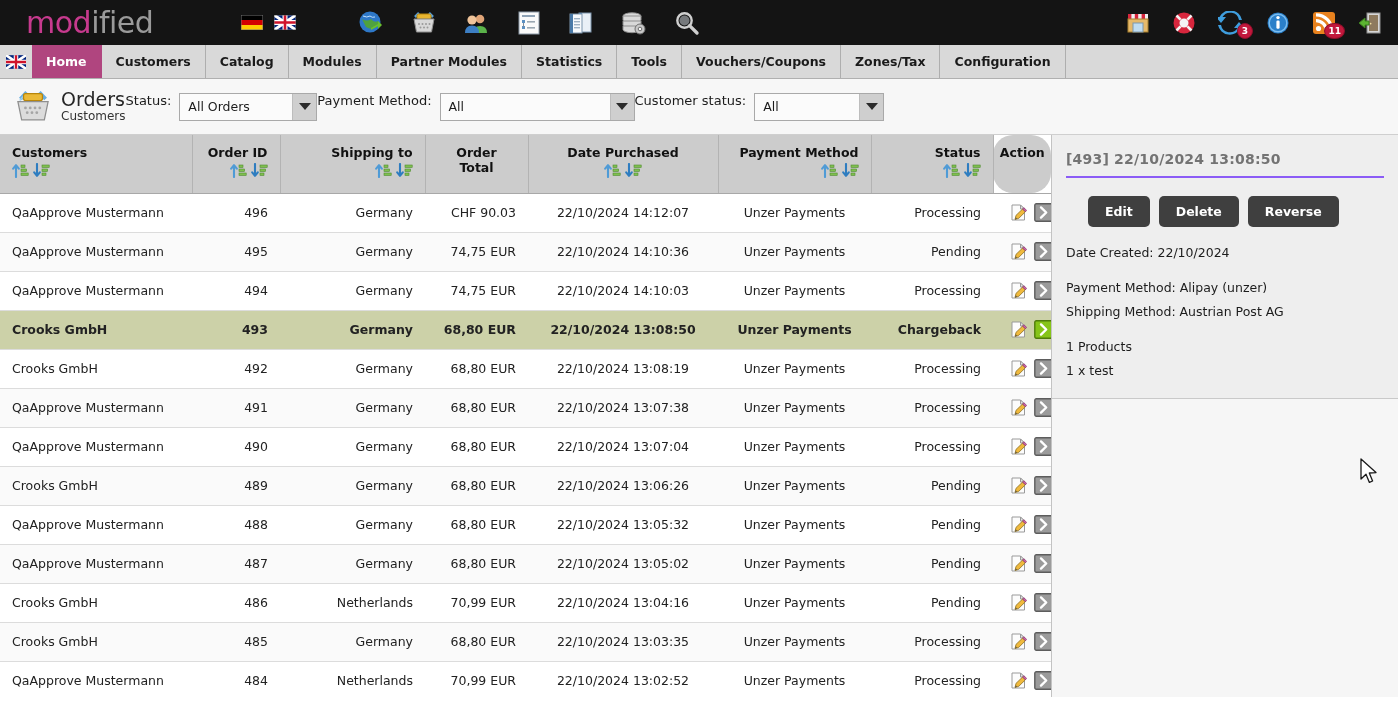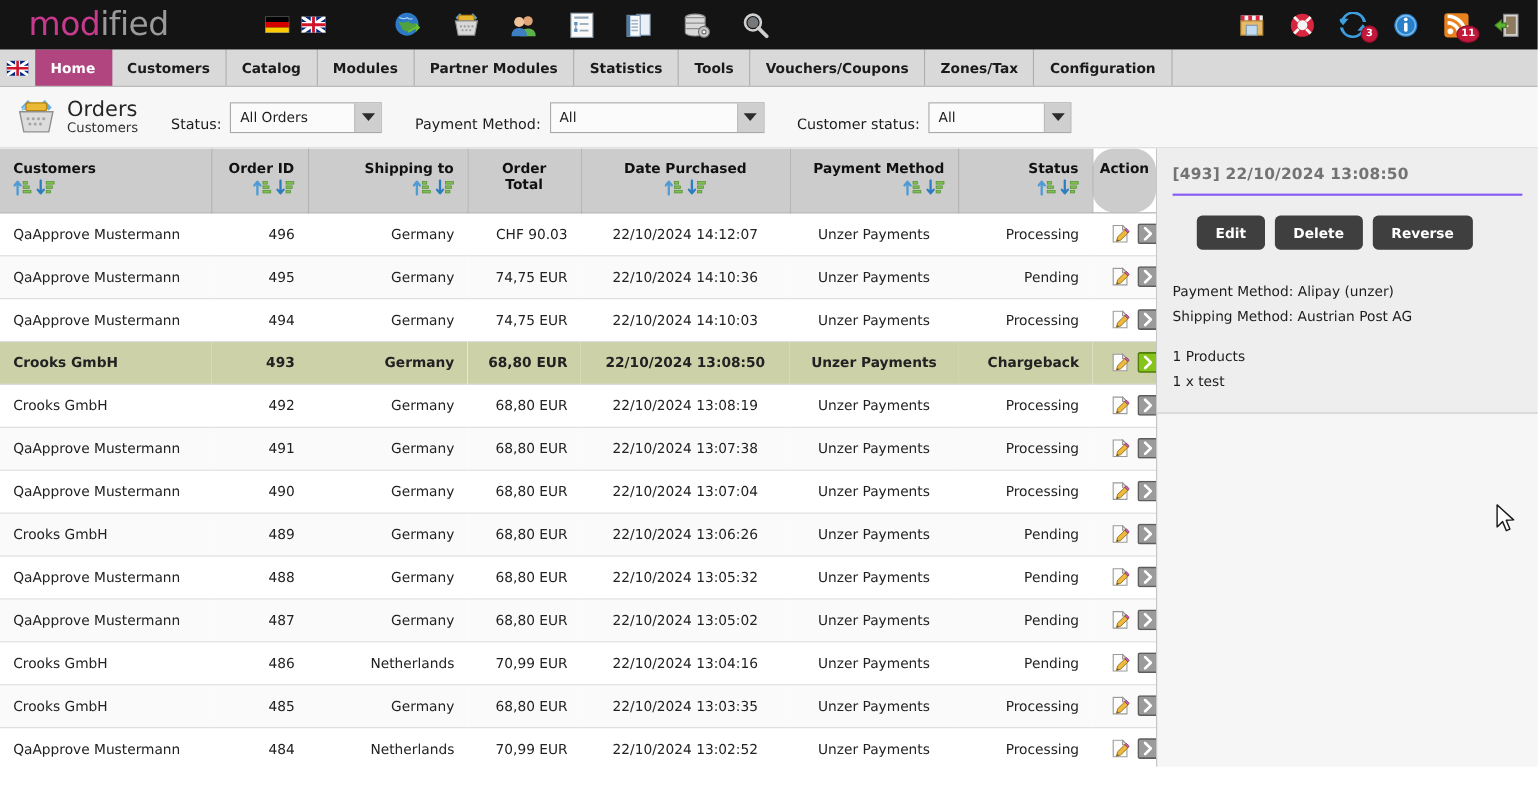--- a/index.html
+++ b/index.html
@@ -101,21 +101,21 @@
     border-bottom: 1px solid #cfcfcf;
     display: flex;
     align-items: center;
     padding-left: 14px;
   }
   .page-title-wrap { display: flex; align-items: center; gap: 9px; }
   .page-title-text { line-height: 1.12; }
   .page-title-main { font-size: 19px; color: #262626; font-weight: 400; }
   .page-title-sub { font-size: 12px; color: #333; }
 
-  .filter-group { display: flex; align-items: flex-end; margin-left: 30px; }
+  .filter-group { display: flex; align-items: flex-start; }
   .filter-label { font-size: 13px; color: #1c1c1c; margin-right: 8px; white-space: nowrap; }
   .select-box {
     position: relative;
     height: 28px;
     background: #fbfbfb;
     border: 1px solid #a9a9a9;
     display: flex; align-items: center;
     cursor: pointer;
   }
   .select-box .sel-val {
@@ -1075,20 +1075,21 @@
     </div>
 
     <div class="right-pane">
       <div class="detail-card">
         <div class="detail-title">[493]  22/10/2024 13:08:50</div>
         <div class="detail-buttons">
           <button class="btn-dark">Edit</button>
           <button class="btn-dark">Delete</button>
           <button class="btn-dark">Reverse</button>
         </div>
+        <p class="detail-line">Date Created: 22/10/2024</p>
         <div class="detail-gap"></div>
         <p class="detail-line">Payment Method: Alipay (unzer)</p>
         <p class="detail-line">Shipping Method: Austrian Post AG</p>
         <div class="detail-gap"></div>
         <p class="detail-line">1 Products</p>
         <p class="detail-line">1 x test</p>
       </div>
     </div>
   </div>
 

